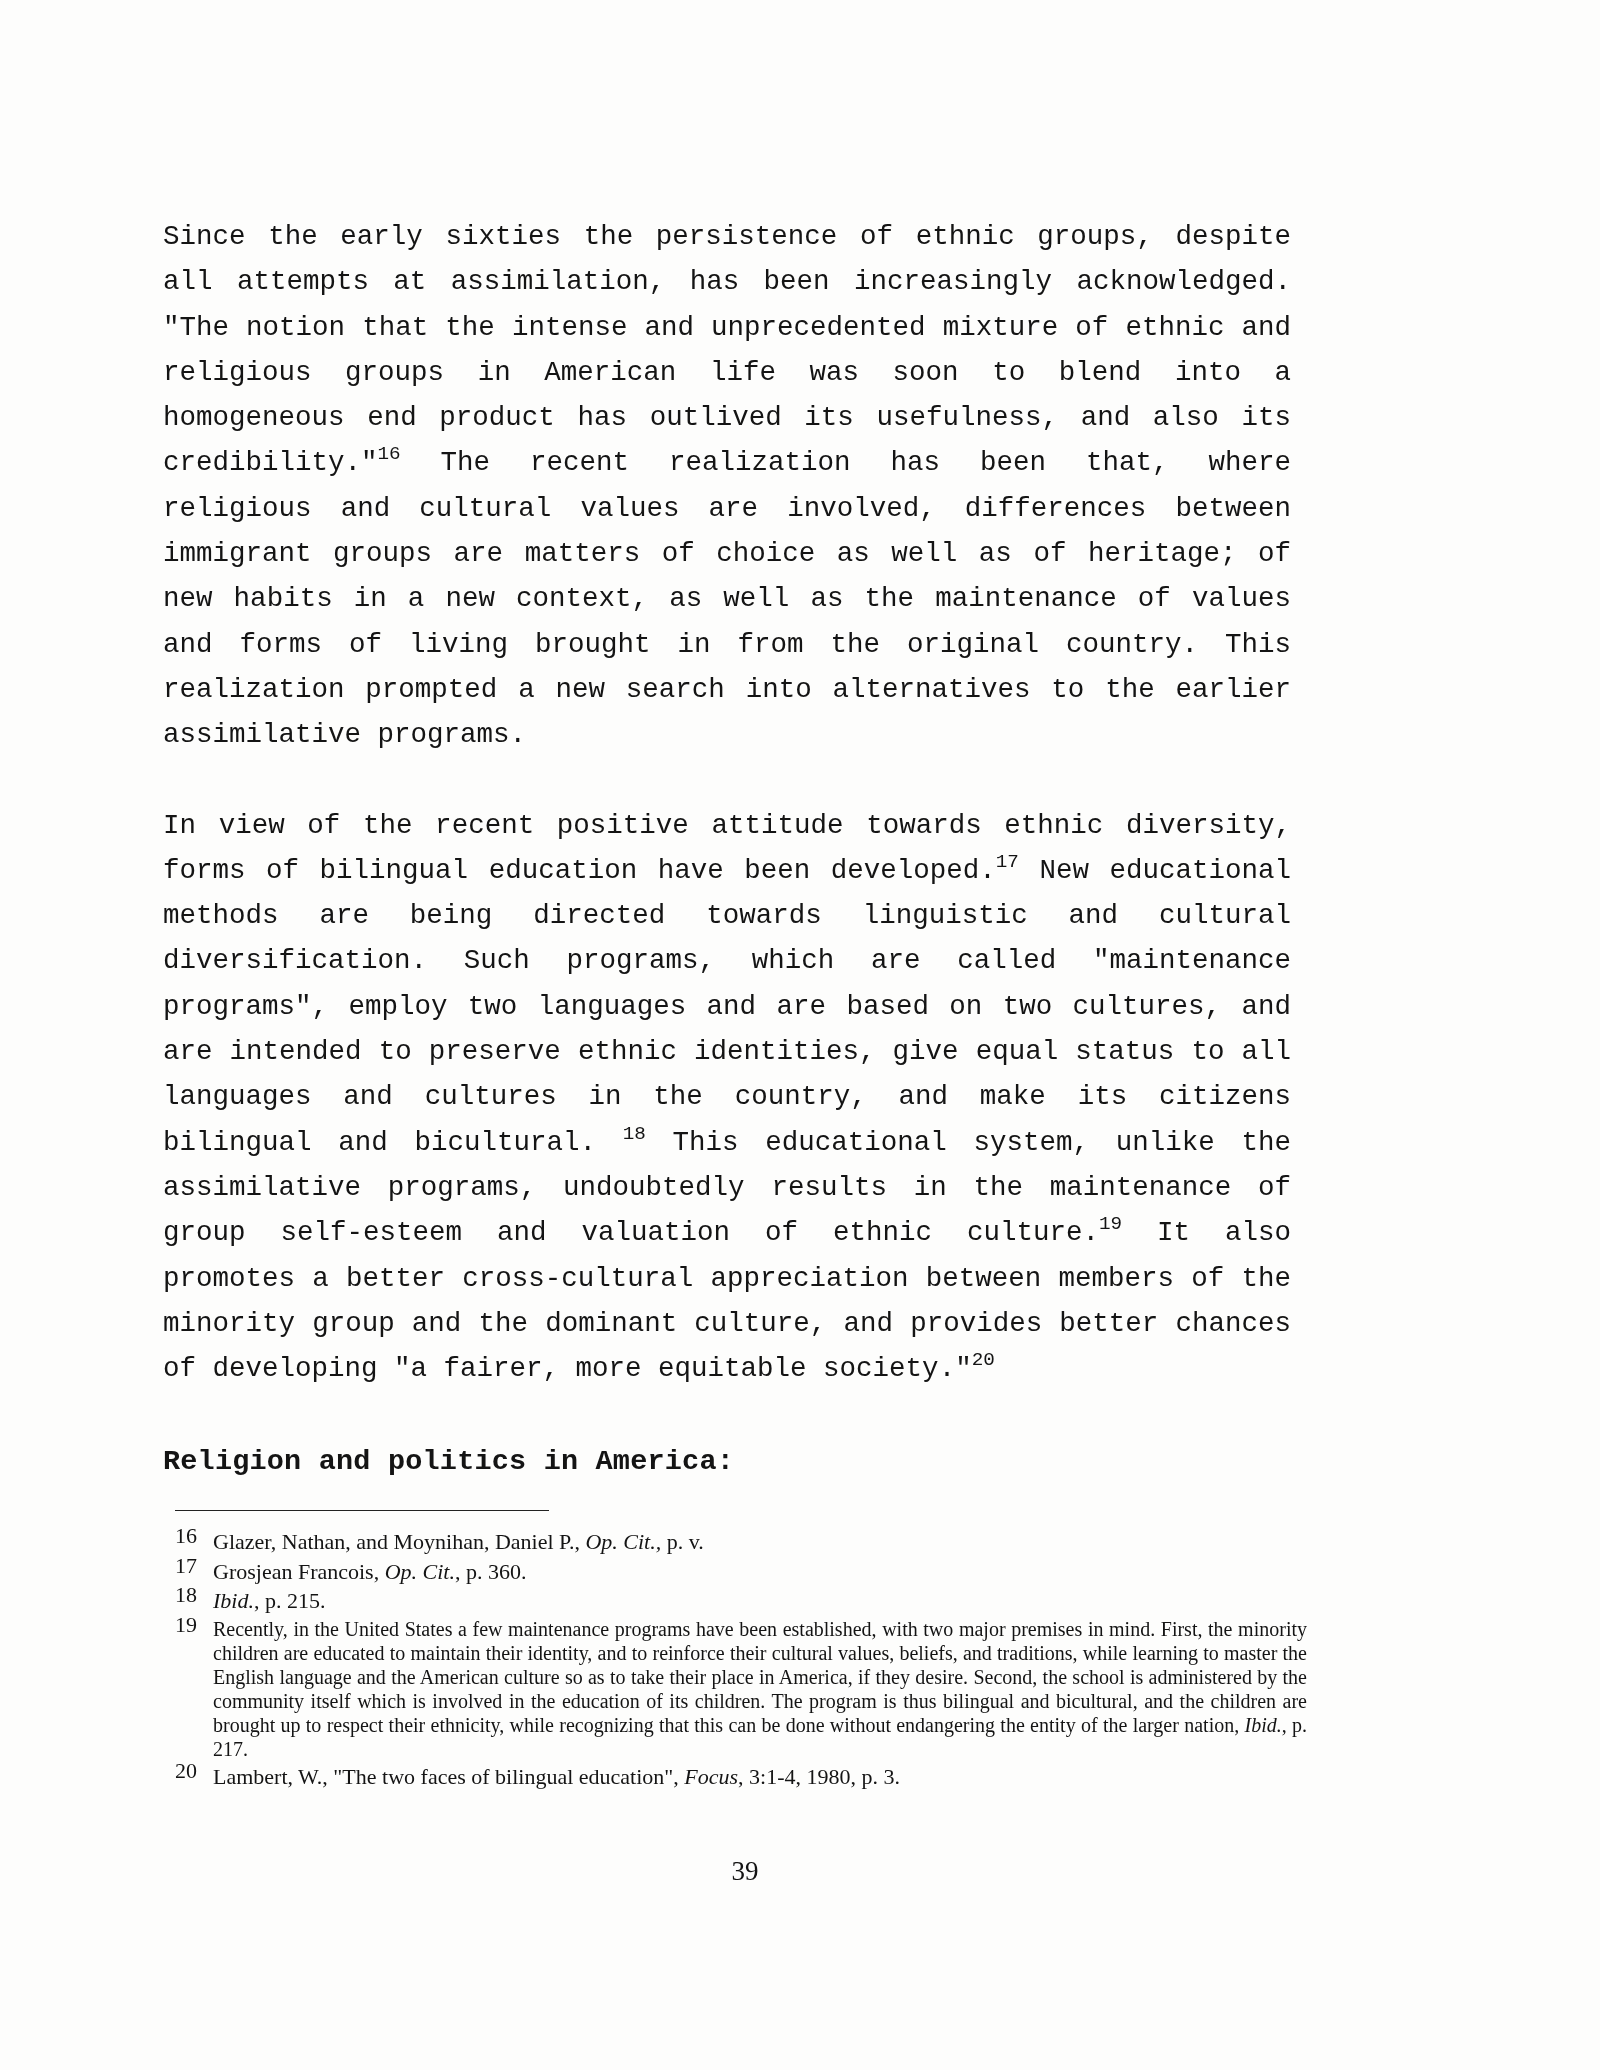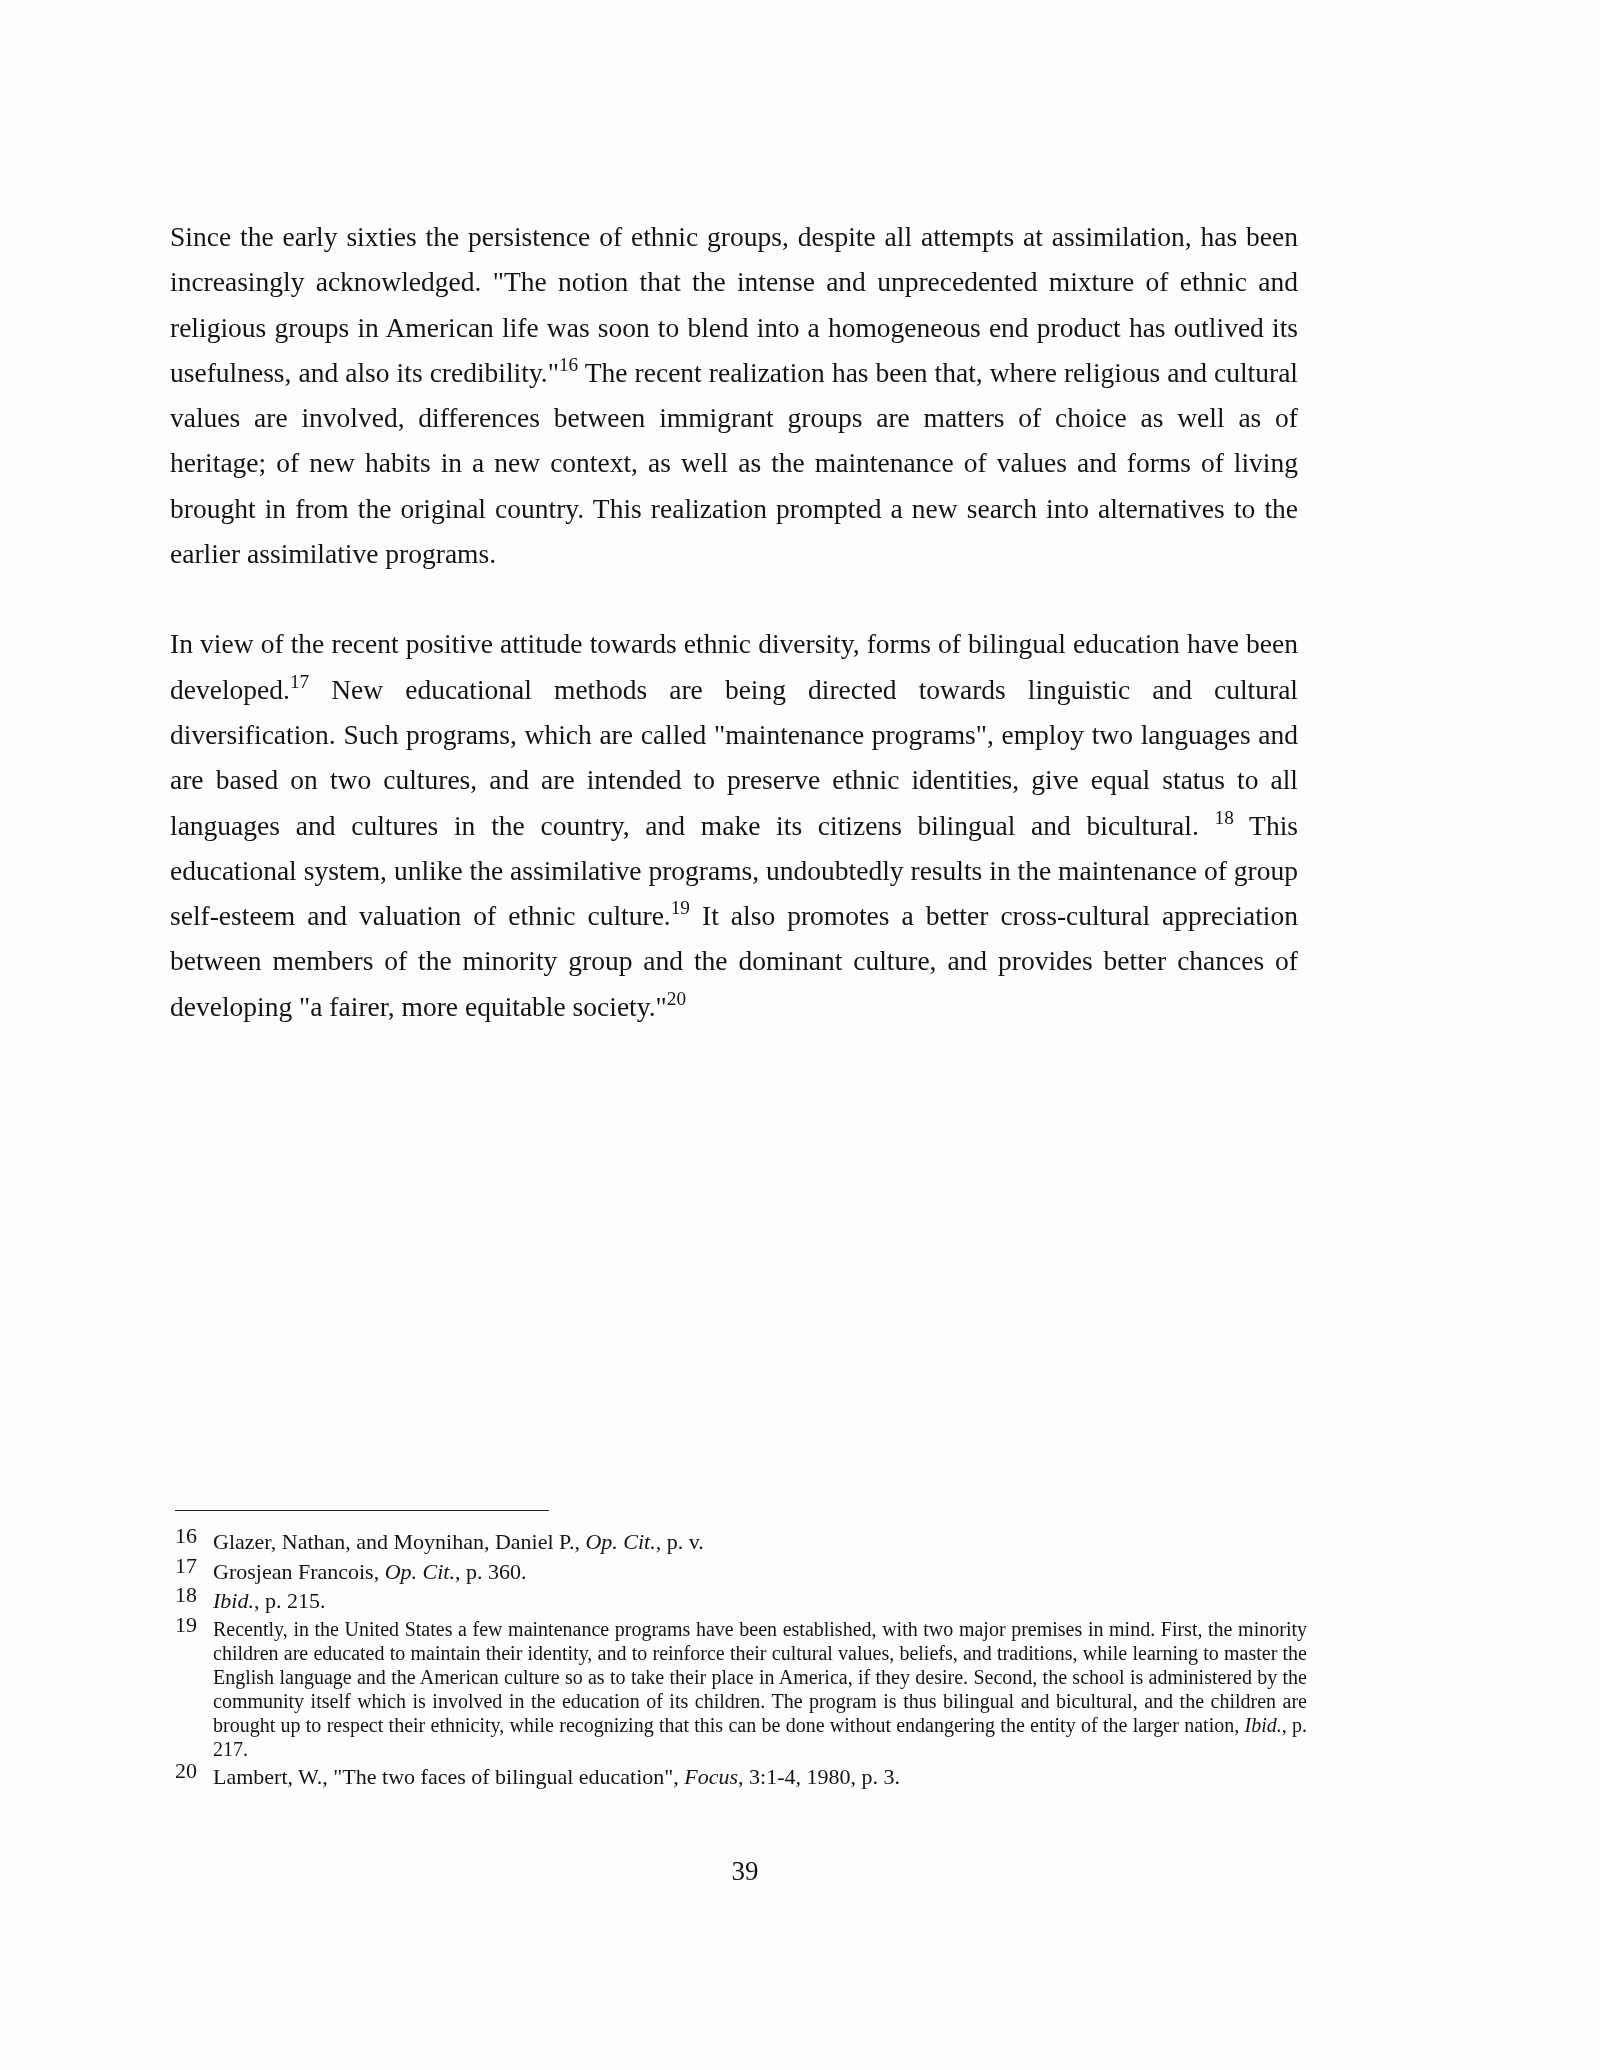--- a/index.html
+++ b/index.html
@@ -6,22 +6,23 @@
   body {
     width: 1600px; height: 2070px;
     background: #fdfdfc;
     color: #141414;
     font-family: "Liberation Serif", "DejaVu Serif", serif;
     position: relative;
     overflow: hidden;
   }
   .page {
     position: absolute;
-    left: 170px; top: 214px;
+    left: 163px; top: 214px;
     width: 1128px;
+    font-family: Liberation Mono, monospace;
   }
   .para {
     font-size: 27.5px;
     line-height: 45.3px;
     text-align: justify;
     margin: 0;
   }
   .para sup, .fn sup {
     font-size: 0.7em;
     line-height: 0;
@@ -79,20 +80,21 @@
 
 <div class="page">
 
   <p class="para"><span>Since the early sixties the persistence of ethnic groups, despite all attempts at assimilation, has been increasingly acknowledged. "The notion that the intense and unprecedented mixture of ethnic and religious groups in American life was soon to blend into a homogeneous end product has outlived its usefulness, and also its credibility."</span><sup>16</sup><span> The recent realization has been that, where religious and cultural values are involved, differences between immigrant groups are matters of choice as well as of heritage; of new habits in a new context, as well as the maintenance of values and forms of living brought in from the original country. This realization prompted a new search into alternatives to the earlier assimilative programs.</span></p>
 
   <div class="gap"></div>
 
   <p class="para"><span>In view of the recent positive attitude towards ethnic diversity, forms of bilingual education have been developed.</span><sup>17</sup><span> New educational methods are being directed towards linguistic and cultural diversification.  Such programs, which are called "maintenance programs", employ two languages and are based on two cultures, and are intended to preserve ethnic identities, give equal status to all languages and cultures in the country, and make its citizens bilingual and bicultural. </span><sup>18</sup><span> This educational system, unlike the assimilative programs, undoubtedly results in the maintenance of group self-esteem and valuation of ethnic culture.</span><sup>19</sup><span> It also promotes a better cross-cultural appreciation between members of the minority group and the dominant culture, and provides better chances of developing "a fairer, more equitable society."</span><sup>20</sup></p>
 
 
+  <h3 class="heading h2">Religion and politics in America:</h3>
 
 
 </div>
 
 <div class="rule"></div>
 
 <div class="footnotes">
   <div class="fn">
     <span class="num">16</span>
     <span class="txt"><span>Glazer, Nathan, and Moynihan, Daniel P., </span><i>Op. Cit.,</i><span>  p. v.</span></span>

